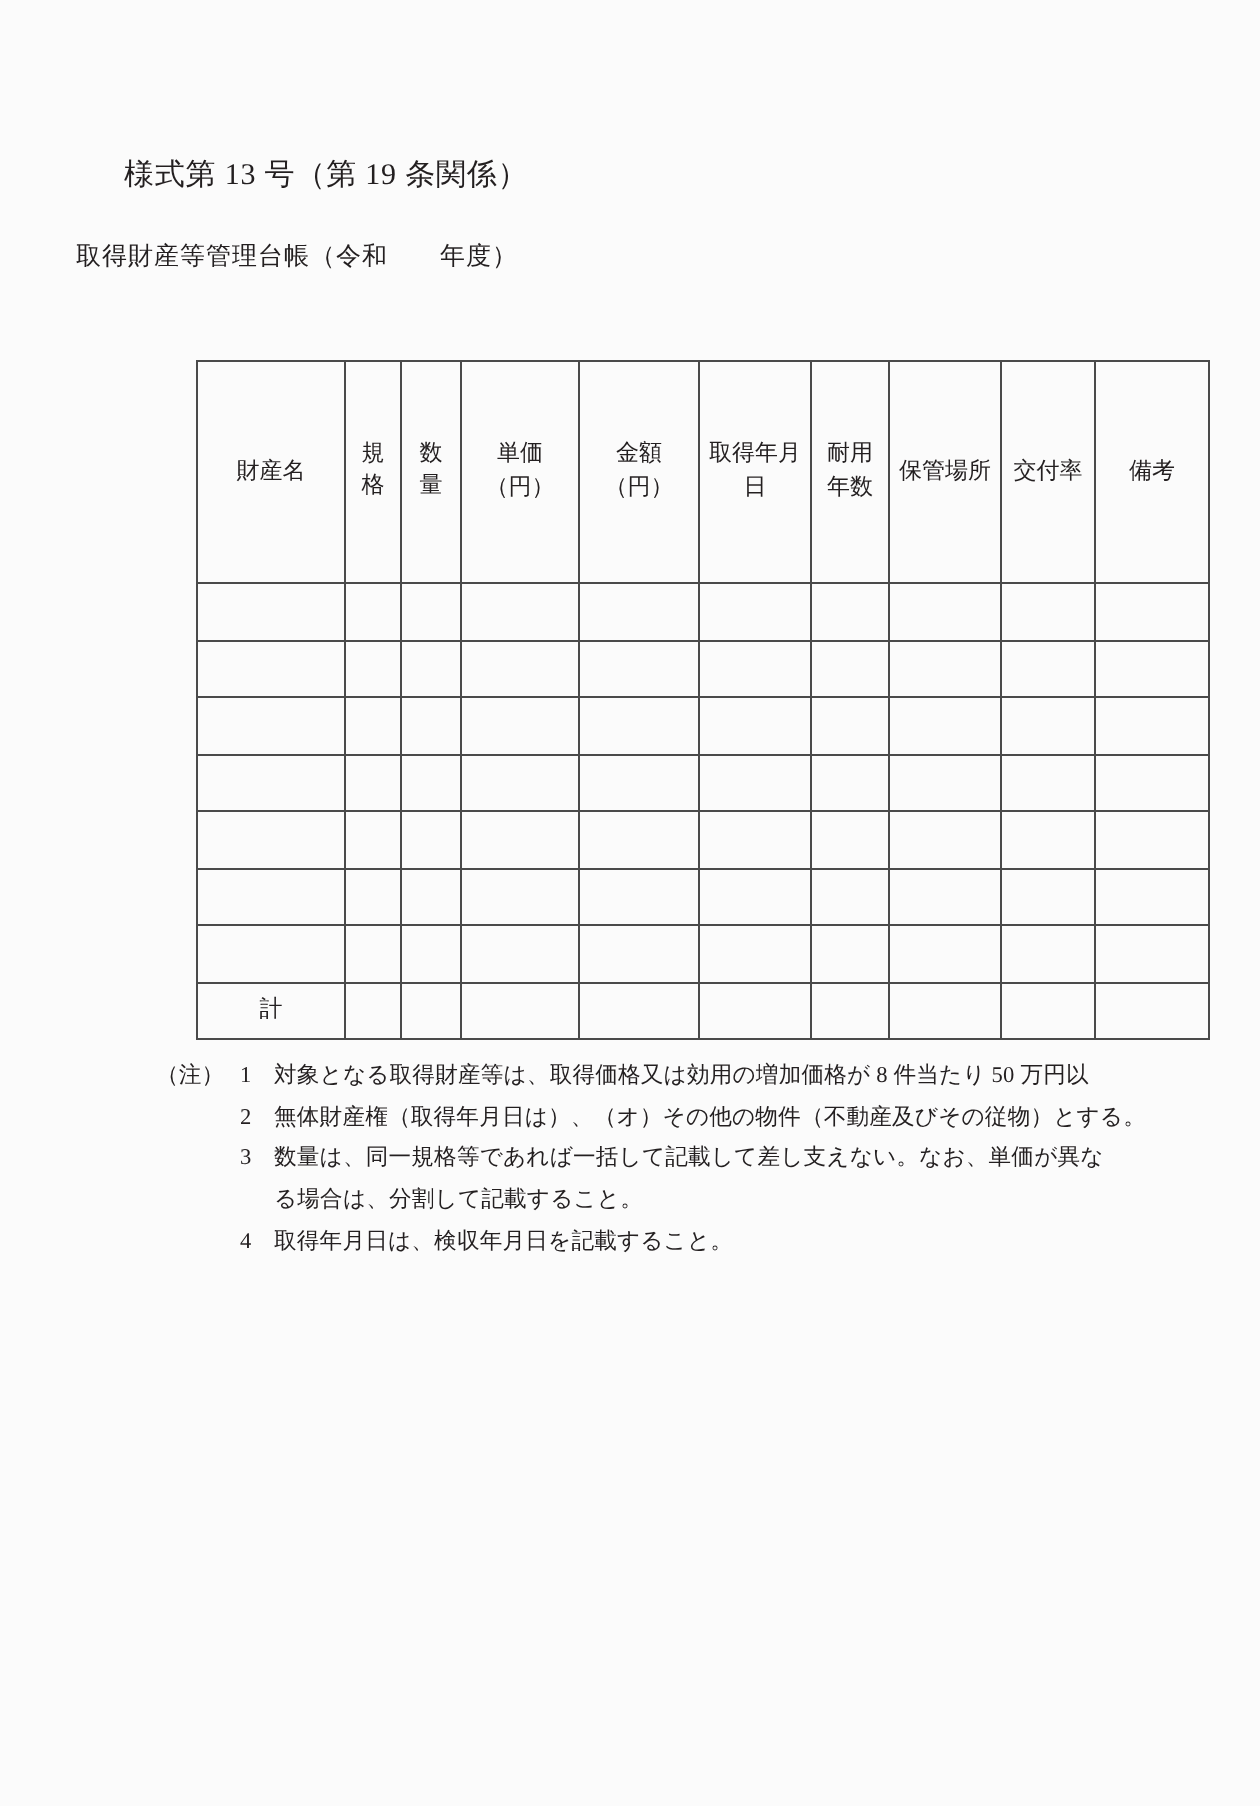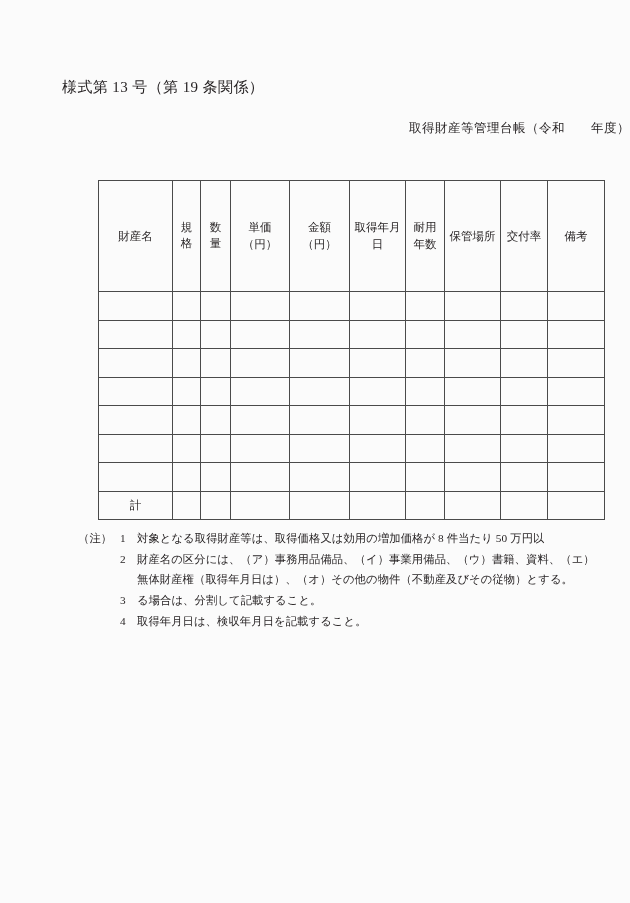--- a/index.html
+++ b/index.html
@@ -30,24 +30,24 @@
     letter-spacing: 0.4px;
     white-space: nowrap;
   }
 
   
   .doc-title {
     position: absolute;
     left: 0;
     right: 0;
     top: 120px;
-    text-align: right;
+    text-align: left;
     font-size: 12.5px;
     letter-spacing: 0.5px;
-    padding-left: 16px;
+    padding-left: 38px;
     white-space: pre;
   }
 
   
   .ledger-wrap {
     position: absolute;
     left: 62px;
     top: 180px;
     width: 506px;
     padding-left: 36px;
@@ -308,27 +308,27 @@
     <ul class="note-list" id="note-list">
         <li class="note-item">
           <span class="note-num">1</span>
           <span class="note-body">
             <span class="ln">対象となる取得財産等は、取得価格又は効用の増加価格が 8 件当たり 50 万円以</span>
           </span>
         </li>
         <li class="note-item">
           <span class="note-num">2</span>
           <span class="note-body">
-            <span class="ln">財産名の区分には、（ア）事務用品備品、（イ）事業用備品、（ウ）書籍、資料、（エ）</span>
             <span class="ln">無体財産権（取得年月日は）、（オ）その他の物件（不動産及びその従物）とする。</span>
           </span>
         </li>
         <li class="note-item">
           <span class="note-num">3</span>
           <span class="note-body">
+            <span class="ln">数量は、同一規格等であれば一括して記載して差し支えない。なお、単価が異な</span>
             <span class="ln">る場合は、分割して記載すること。</span>
           </span>
         </li>
         <li class="note-item">
           <span class="note-num">4</span>
           <span class="note-body">
             <span class="ln">取得年月日は、検収年月日を記載すること。</span>
           </span>
         </li>
       </ul>

